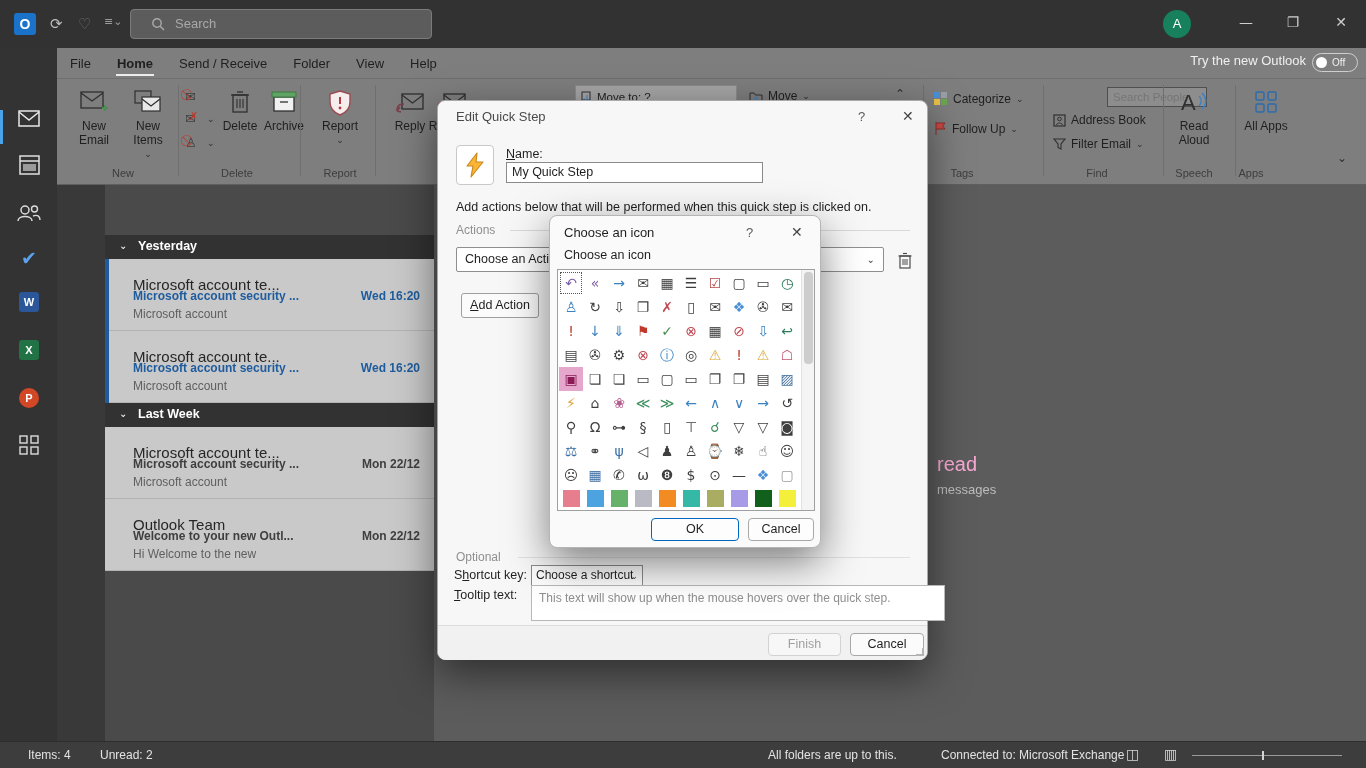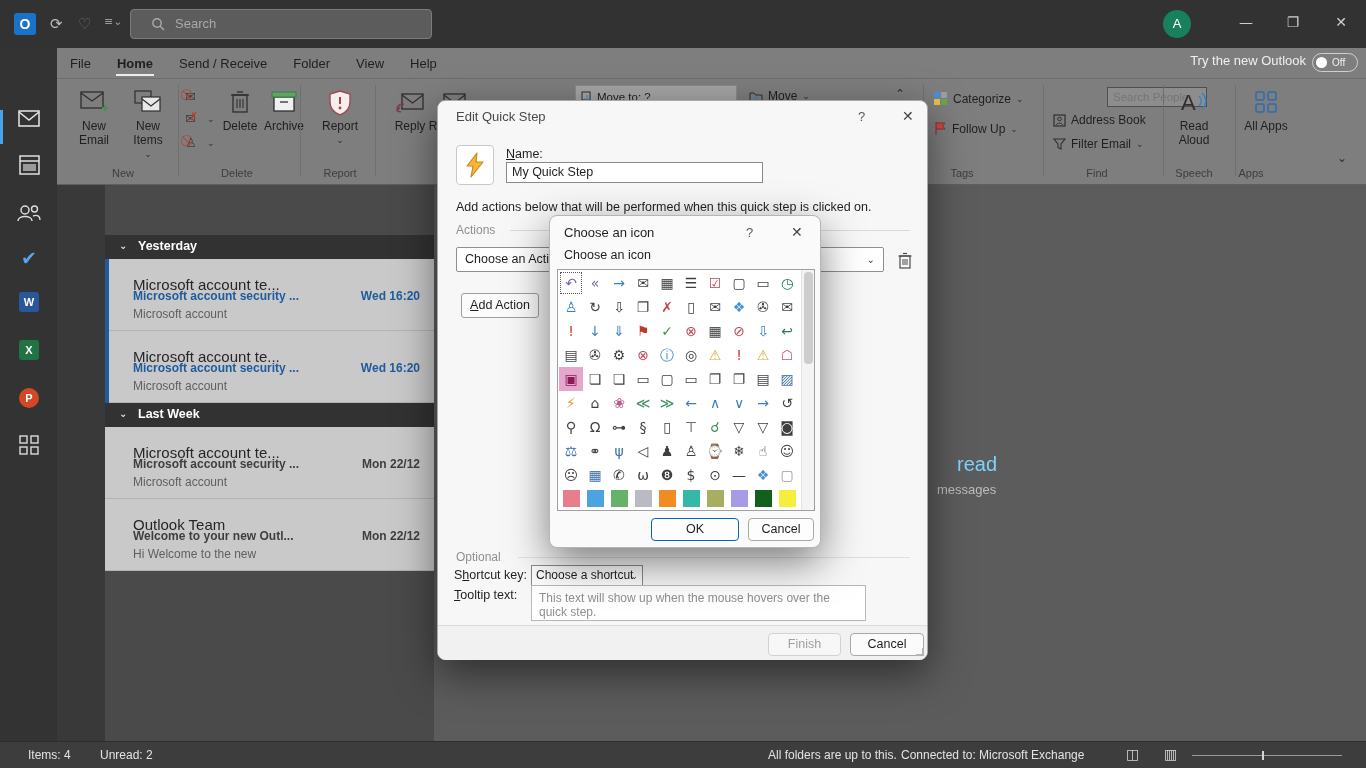--- a/index.html
+++ b/index.html
@@ -69,21 +69,21 @@
   .email .sender { position:absolute; left:28px; top:8px; font-size:15px; color:#262626; width:270px; white-space:nowrap; overflow:hidden;margin-top:9px; }
   .email .subject { position:absolute; left:28px; top:30px; font-size:12px; font-weight:bold; width:200px; white-space:nowrap; overflow:hidden; }
   .email .date { position:absolute; right:14px; top:30px; font-size:12px; font-weight:bold;text-align:right; }
   .email .snippet { position:absolute; left:28px; top:48px; font-size:12px; color:#5f5f5f; width:280px; white-space:nowrap; overflow:hidden; }
   .email.unread .subject, .email.unread .date { color:#1e5c9e; }
   .email.read .subject { color:#3f3f3f; }
   .email.read .date { color:#3f3f3f; }
 
   
   #readpane { left:434px; top:185px; width:932px; height:556px; background:#5c5c5c; }
-  #rp-line1 { position:absolute; left:503px; top:268px; font-size:20px; color:#7dd3fc;margin-left:20px; }
+  #rp-line1 { position:absolute; left:503px; top:268px; font-size:20px; color:#f9a8d4; }
   #rp-line2 { position:absolute; left:503px; top:297px; font-size:13px; color:#bdbdbd; }
 
   
   #statusbar { left:0; top:741px; width:1366px; height:27px; background:#3d3d3d; border-top:1px solid #2d2d2d; color:#e3e3e3; font-size:12px; }
   .sb { position:absolute; top:6px; }
   .sb-ico { font-family:"DejaVu Sans",sans-serif; font-size:14px; color:#d5d5d5; }
   #zoomline { position:absolute; left:1192px; top:13px; width:150px; height:1px; background:#9a9a9a; }
   #zoomknob { position:absolute; left:1262px; top:9px; width:2px; height:9px; background:#d5d5d5; }
 
   
@@ -101,21 +101,21 @@
   .sect-label { position:absolute; font-size:12px; color:#8f8f8f; }
   .sect-line { position:absolute; height:1px; background:#d9d9d9; }
   #eqs-dropdown { position:absolute; left:18px; top:146px; width:428px; height:25px; background:#fff; border:1px solid #8f8f8f; border-radius:2px; font-size:12.5px; color:#1f1f1f; line-height:23px; padding-left:8px; }
   #eqs-dropdown .dd-caret { position:absolute; right:8px; top:0; font-size:10px; color:#444; }
   #eqs-trash { position:absolute; left:456px; top:148px; width:22px; height:22px; display:flex; align-items:center; justify-content:center; }
   #eqs-add { position:absolute; left:23px; top:192px; width:78px; height:25px; background:#fbfbfb; border:1px solid #9f9f9f; border-radius:3px; font-size:12.5px; color:#1f1f1f; text-align:center; line-height:23px; }
   #eqs-shortcut-label { position:absolute; left:16px; top:467px; font-size:12.5px; color:#1f1f1f; }
   #eqs-shortcut { position:absolute; left:93px; top:464px; width:112px; height:21px; background:#fdfdfd; border:1px solid #8a8a8a; font-size:12px; color:#1f1f1f; line-height:19px; padding-left:4px; }
   #eqs-shortcut .dd-caret { position:absolute; right:4px; top:1px; font-size:9px; color:#444; }
   #eqs-tooltip-label { position:absolute; left:16px; top:487px; font-size:12.5px; color:#1f1f1f; }
-  #eqs-tooltip { position:absolute; left:93px; top:484px; width:335px; height:36px; background:#fff; border:1px solid #b8b8b8; font-size:12px; color:#8f8f8f; padding:5px 7px; }
+  #eqs-tooltip { position:absolute; left:93px; top:484px; width:414px; height:36px; background:#fff; border:1px solid #b8b8b8; font-size:12px; color:#8f8f8f; padding:5px 7px; }
   #eqs-footer { position:absolute; left:0; top:524px; width:489px; height:35px; background:#f1f1f1; border-top:1px solid #dcdcdc; border-radius:0 0 8px 8px; }
   .btn { position:absolute; height:23px; border-radius:4px; font-size:12.5px; text-align:center; line-height:21px; }
   #btn-finish { left:330px; top:7px; width:73px; background:#f7f7f7; border:1px solid #d2d2d2; color:#9f9f9f; }
   #btn-eqs-cancel { left:412px; top:7px; width:74px; background:#fbfbfb; border:1px solid #a8a8a8; color:#1f1f1f; }
   #eqs-grip { position:absolute; right:3px; bottom:3px; width:8px; height:8px; border-right:2px solid #b5b5b5; border-bottom:2px solid #b5b5b5; }
 
   #ci { left:549px; top:215px; width:272px; height:333px; background:#fafafa; border:1px solid #b5b5b5; z-index:20; }
   #ci .dlg-title { left:14px; top:9px; color:#1f1f1f; }
   #ci .dlg-help { left:196px; top:9px; }
   #ci .dlg-close { left:241px; top:8px; }
@@ -612,20 +612,20 @@
         </div>
     </div>
     <div class="btn" id="btn-ok">OK</div>
     <div class="btn" id="btn-ci-cancel">Cancel</div>
   </div>
 
   <div id="statusbar" class="abs">
     <span class="sb" style="left:28px">Items: 4</span>
     <span class="sb" style="left:100px">Unread: 2</span>
     <span class="sb" style="left:768px">All folders are up to this.</span>
-    <span class="sb" style="left:901px">Connected to: Microsoft Exchange</span>
+    <span class="sb" style="left:941px">Connected to: Microsoft Exchange</span>
     <span class="sb sb-ico" style="left:1126px;top:4px">◫</span>
     <span class="sb sb-ico" style="left:1164px;top:4px">▥</span>
     <div id="zoomline"></div>
     <div id="zoomknob"></div>
   </div>
 
 </div>
 
 </body></html>

